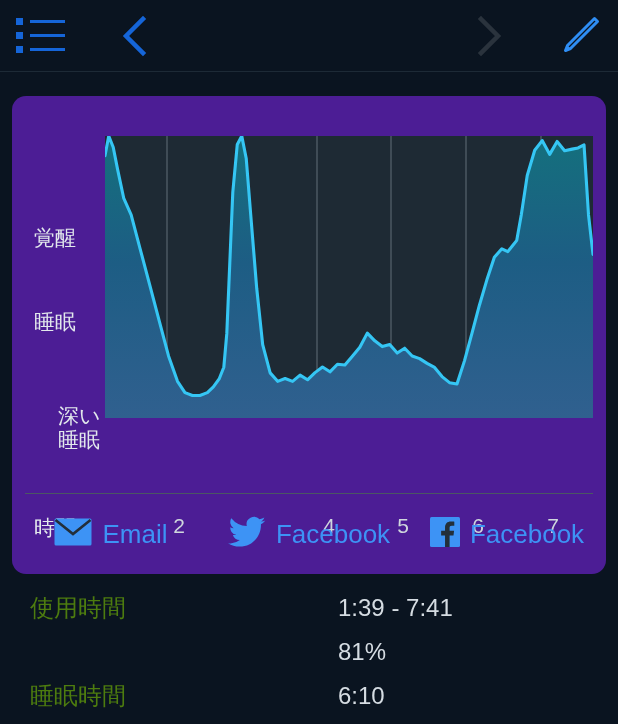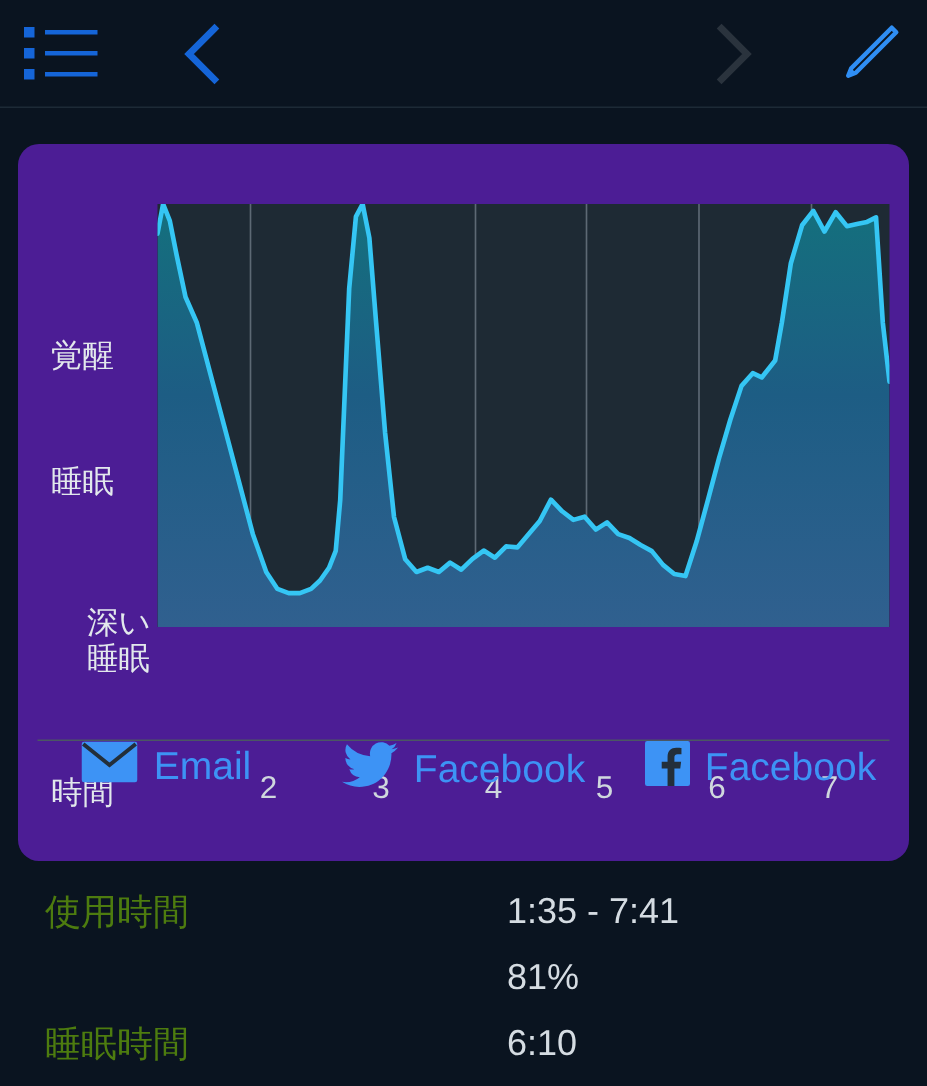--- a/index.html
+++ b/index.html
@@ -149,21 +149,21 @@
   }
 
   
   .share-row {
     position: absolute;
     left: 0;
     top: 398px;
     width: 594px;
     height: 80px;
     display: flex;
-    align-items: flex-start;
+    align-items: center;
   }
   .share-btn {
     flex: 1;
     display: flex;
     align-items: center;
     justify-content: center;
     gap: 10px;
     cursor: pointer;
   }
   .share-btn .lbl {
@@ -325,21 +325,21 @@
         </svg>
       </span>
       <span class="lbl">Facebook</span>
     </div>
   </div>
 </div>
 
 <div class="stats">
   <div class="stat-row">
     <span class="stat-key">使用時間</span>
-    <span class="stat-val">1:35 - 7:41</span>
+    <span class="stat-val">1:39 - 7:41</span>
   </div>
   <div class="stat-row">
     <span class="stat-val">81%</span>
   </div>
   <div class="stat-row">
     <span class="stat-key">睡眠時間</span>
     <span class="stat-val">6:10</span>
   </div>
 </div>
 

